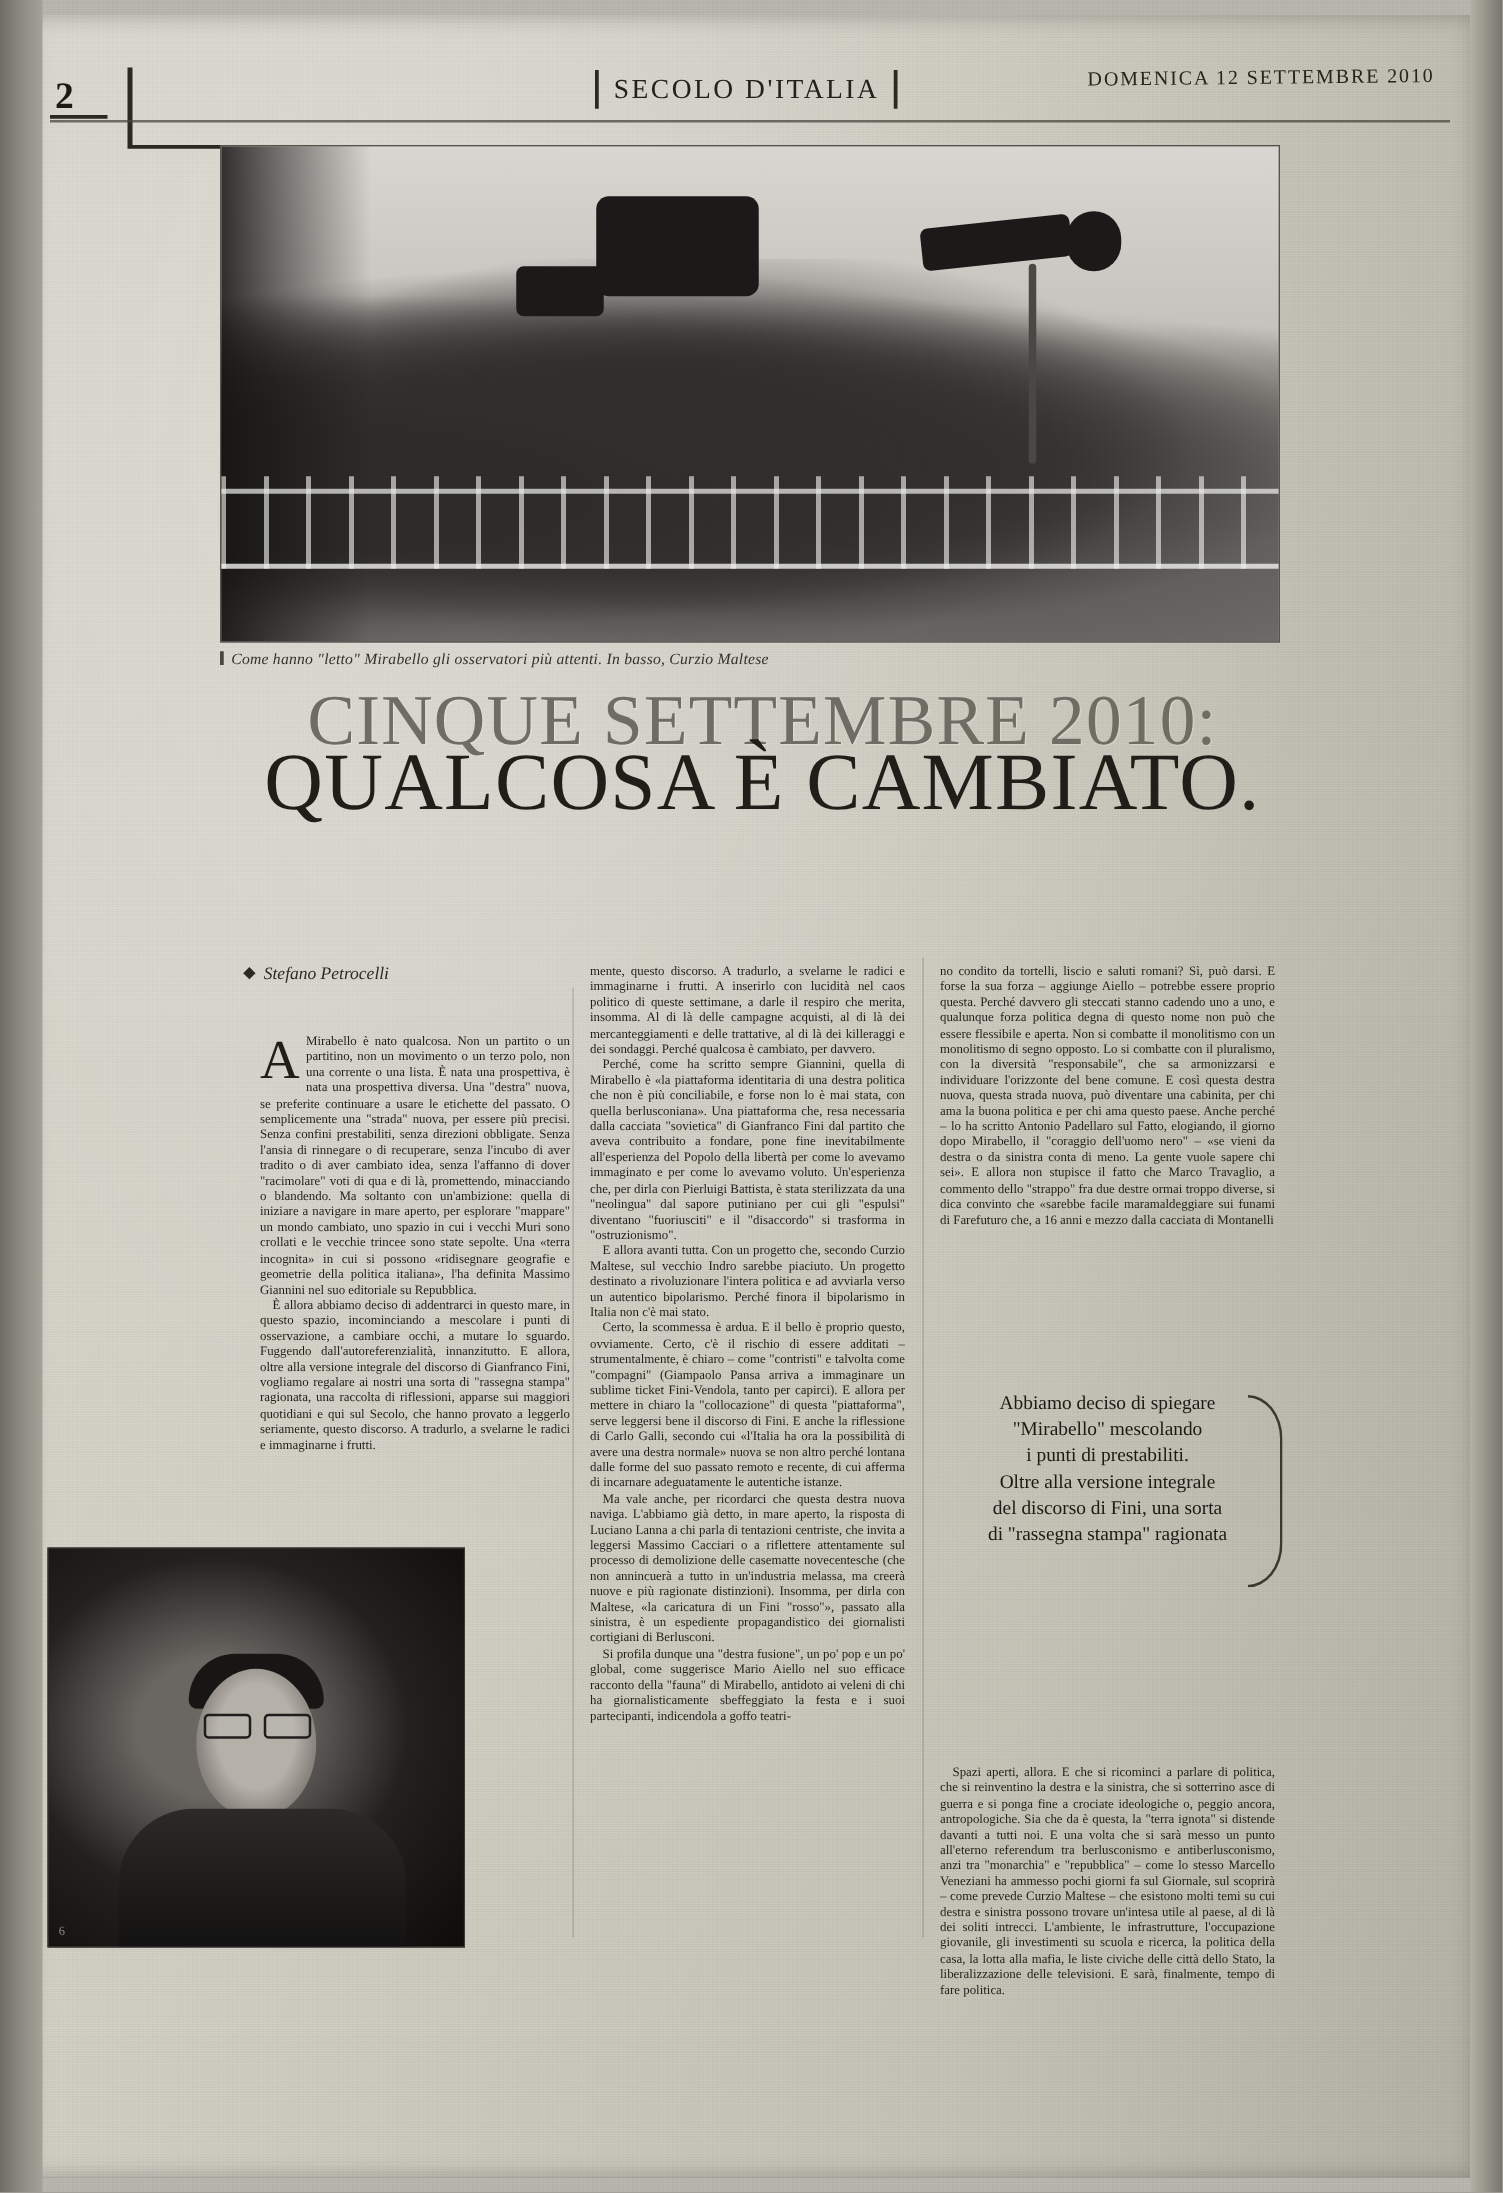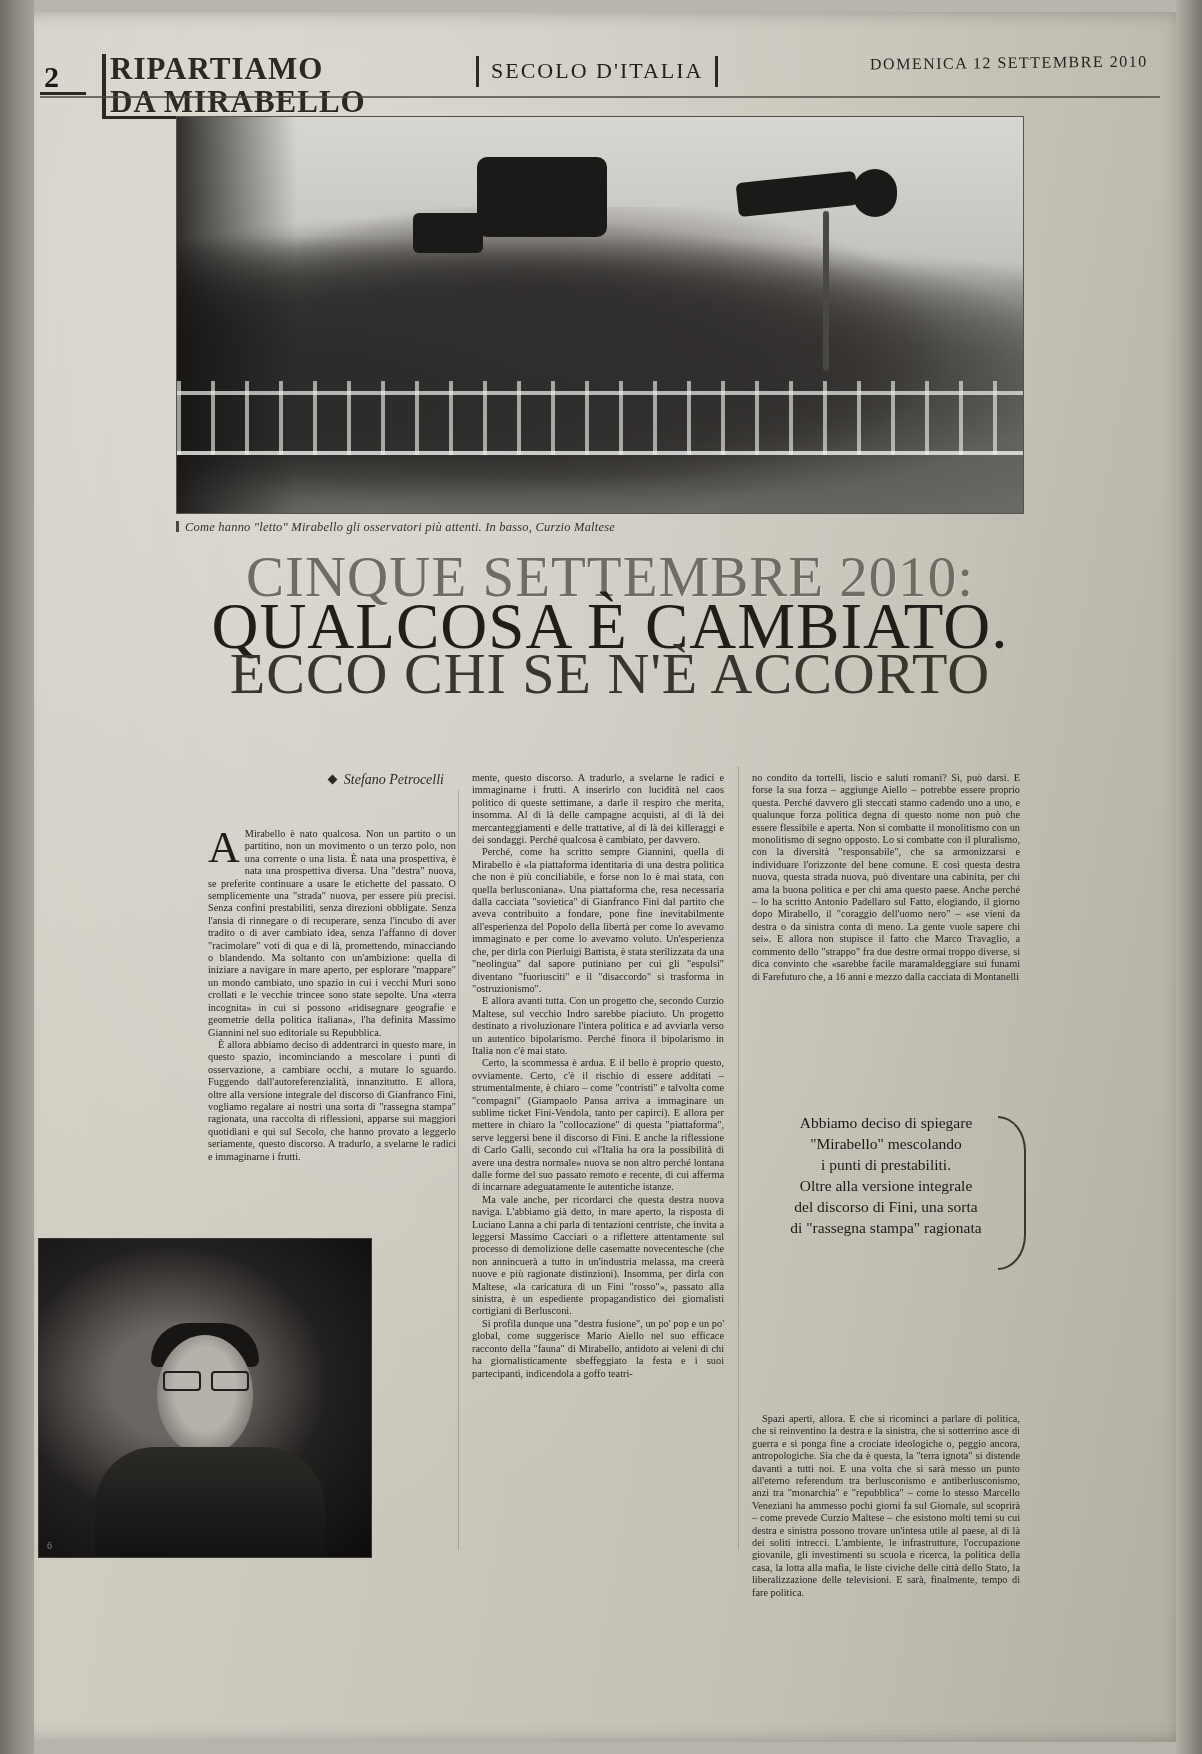--- a/index.html
+++ b/index.html
@@ -214,21 +214,20 @@
     line-height: 60px;
     color: #38362d;
     margin-top: -10px;
   }
 
   
   .byline {
     position: absolute;
     left: 196px; top: 772px;
     width: 248px;
-    text-align: right;
     font-size: 14px;
     font-style: italic;
     color: #2c2a22;
   }
   .byline .diamond {
     display: inline-block;
     width: 7px; height: 7px;
     background: #2c2a22;
     transform: rotate(45deg);
     margin-right: 8px;
@@ -334,24 +333,20 @@
   <div class="paper"></div>
   <div class="grain"></div>
   <div class="left-spine"></div>
   <div class="right-edge"></div>
 
   <div class="masthead">
     <div class="folio">2</div>
     <div class="folio-rule"></div>
     <div class="section-bar-left"></div>
     <div class="section-bar-bottom"></div>
-    <div class="section-title">
-      <div>RIPARTIAMO</div>
-      <div>DA MIRABELLO</div>
-    </div>
     <div class="paper-name">SECOLO D'ITALIA</div>
     <div class="issue-date">DOMENICA 12 SETTEMBRE 2010</div>
   </div>
   <div class="rule-top"></div>
 
   <div class="hero">
     <div class="hero-sky"></div>
     <div class="hero-ground"></div>
     <div class="hero-crowd"></div>
     <div class="hero-dark-left"></div>
@@ -364,21 +359,20 @@
     <div class="lens" style="left:236px; top:96px; width:70px; height:40px;"></div>
     <div class="lens" style="left:646px; top:94px; width:6px; height:160px; background:#4a4845;"></div>
   </div>
   <div class="caption">
     <span class="bar"></span><span>Come hanno "letto" Mirabello gli osservatori più attenti. In basso, Curzio Maltese</span>
   </div>
 
   <div class="headline">
     <div class="hl1">CINQUE SETTEMBRE 2010:</div>
     <div class="hl2">QUALCOSA È CAMBIATO.</div>
-    <div class="hl3">ECCO CHI SE N'È ACCORTO</div>
   </div>
 
   <div class="byline">
     <span class="diamond"></span><span>Stefano Petrocelli</span>
   </div>
 
   <div class="col-rule" style="left:458px; top:790px; height:760px;"></div>
   <div class="col-rule" style="left:738px; top:766px; height:784px;"></div>
 
   <div class="col col1">

